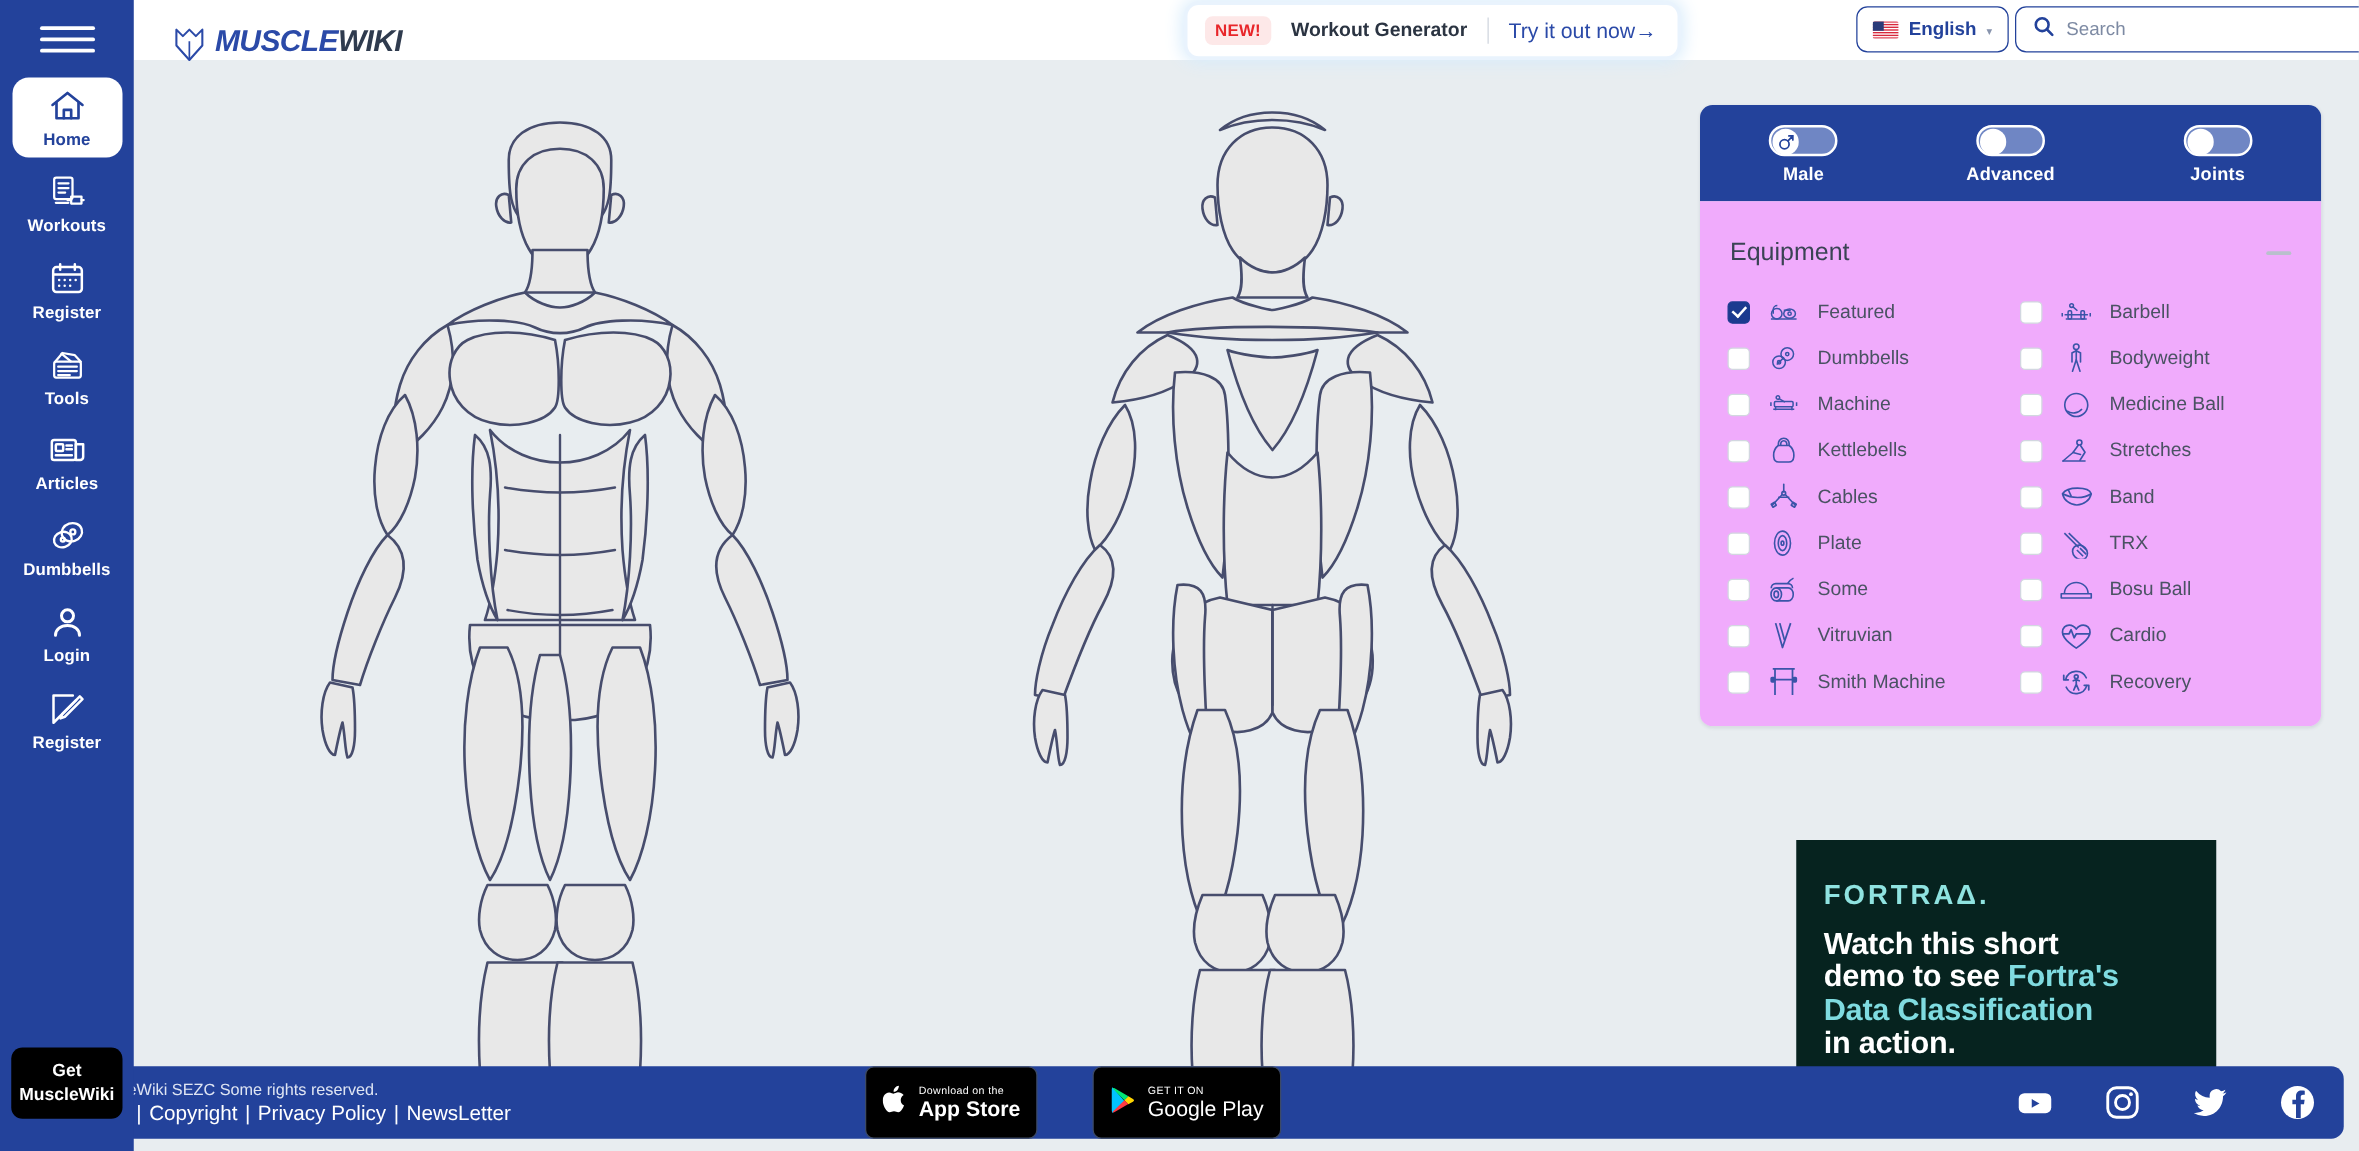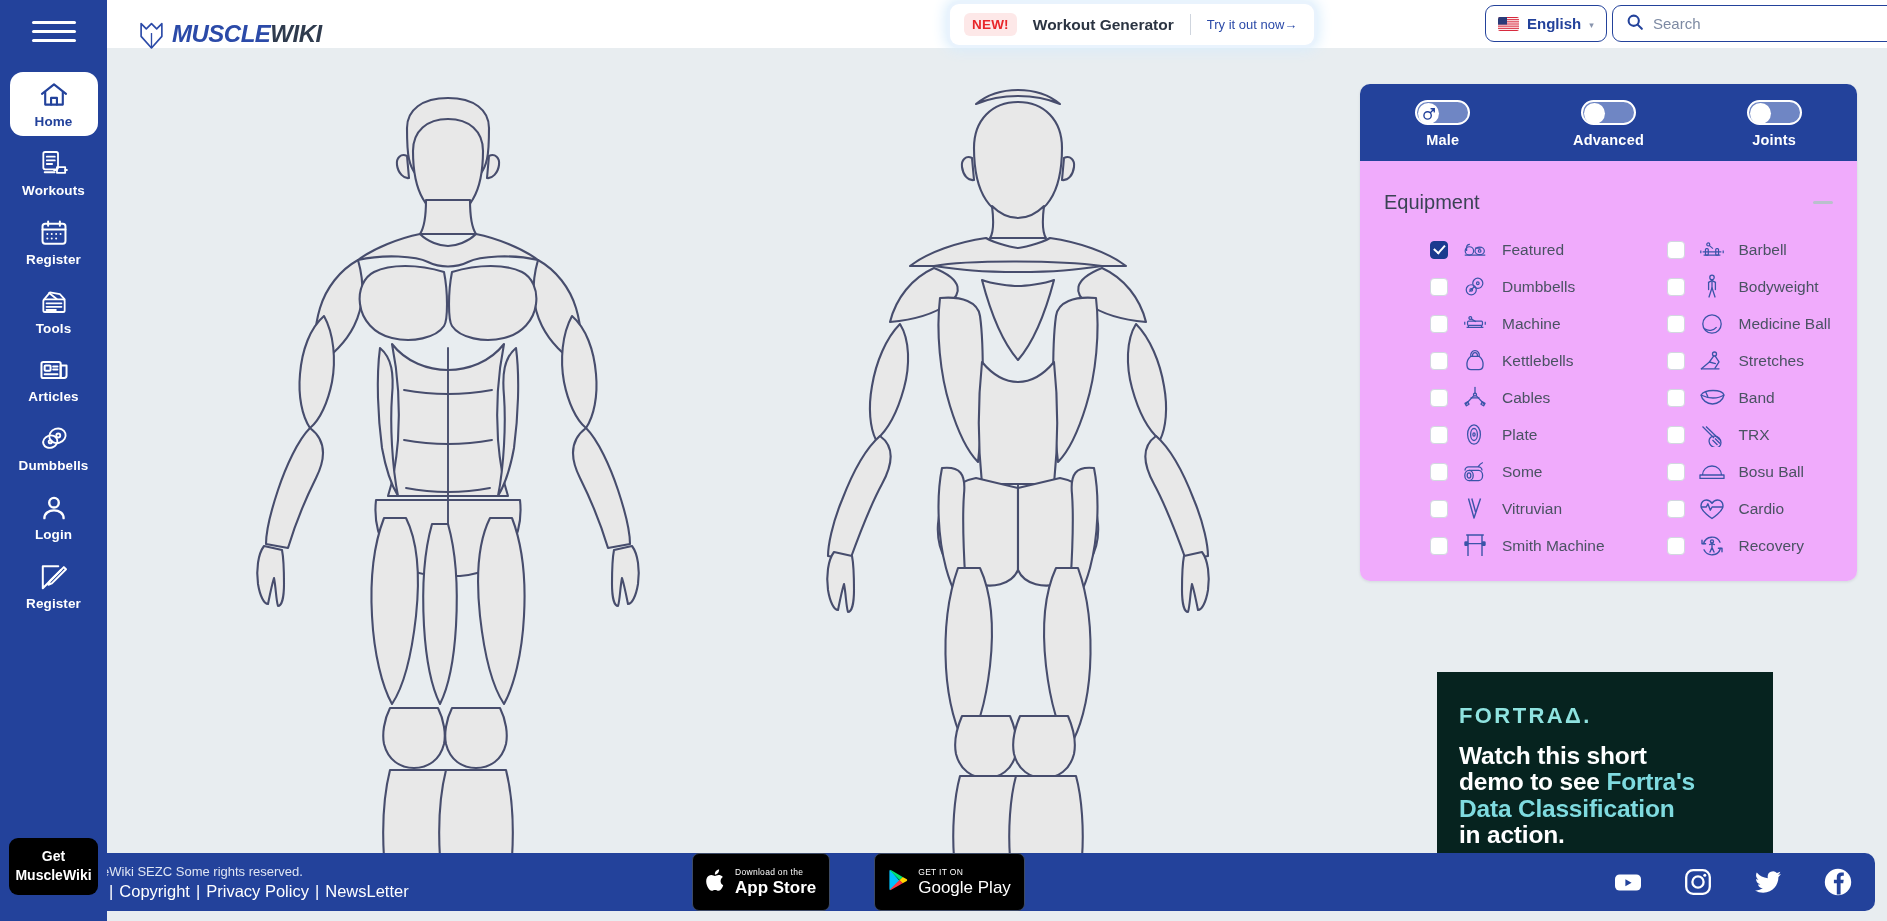--- a/index.html
+++ b/index.html
@@ -19,21 +19,21 @@
     display: flex; flex-direction: column; align-items: center;
     z-index: 40;
   }
   .hamburger {
     margin-top: 14px; width: 44px; height: 34px;
     display: flex; flex-direction: column; justify-content: center; gap: 6px;
     cursor: pointer;
   }
   .hamburger span { display: block; height: 3px; background: #fff; border-radius: 2px; }
 
-  .nav-list { margin-top: 24px; width: 100%; display: flex; flex-direction: column; align-items: center; }
+  .nav-list { margin-top: 14px; width: 100%; display: flex; flex-direction: column; align-items: center; }
   .nav-item {
     width: 88px; padding: 7px 0 6px;
     display: flex; flex-direction: column; align-items: center; gap: 4px;
     border-radius: 13px; cursor: pointer; margin-bottom: 5px;
     color: #ffffff;
   }
   .nav-item.active { background: #ffffff; color: #23429b; }
   .nav-item .ico { width: 32px; height: 32px; display: block; }
   .nav-item .ico svg { width: 32px; height: 32px; display: block; }
   .nav-label { font-size: 13.5px; font-weight: 700; letter-spacing: .1px; line-height: 1.1; }
@@ -67,21 +67,21 @@
     box-shadow: 0 0 0 3px #e9f3fd, 0 0 14px 5px #d8ecfb;
     cursor: pointer;
   }
   .promo-badge {
     background: #fde8e8; color: #e8262a;
     font-size: 13.5px; font-weight: 800; letter-spacing: .2px;
     padding: 4px 8px; border-radius: 6px;
   }
   .promo-title { font-size: 15.5px; font-weight: 700; color: #2b3442; }
   .promo-div { width: 1px; height: 21px; background: #cfd5de; }
-  .promo-cta { font-size: 13px; color: #2b4aa8; font-weight: 500; }
+  .promo-cta { font-size: 17px; color: #2b4aa8; font-weight: 500; }
 
   .lang-btn {
     position: absolute; left: 1378px; top: 5px;
     display: flex; align-items: center; gap: 8px;
     height: 37px; padding: 0 12px;
     border: 1.6px solid #23429b; border-radius: 9px;
     background: #fff; cursor: pointer;
   }
   .flag { width: 21px; height: 14px; border-radius: 2px; overflow: hidden; display: block; }
   .lang-label { font-size: 15px; font-weight: 700; color: #23429b; }
@@ -141,21 +141,21 @@
 
   .panel-body { background: #f0abfc; padding: 27px 22px 22px; text-align: center; }
   .panel-head {
     display: flex; align-items: center; justify-content: space-between;
     padding: 3px 2px 0 2px; margin-bottom: 22px;
   }
   .panel-title { font-size: 20px; color: #3a4354; font-weight: 400; }
   .collapse-btn { width: 20px; height: 3px; background: #b9c0cc; border-radius: 2px; cursor: pointer; }
 
   .eq-grid { display: grid; grid-template-columns: 1fr 1fr; column-gap: 14px; row-gap: 10px; }
-  .eq-item { display: flex; align-items: center; gap: 12px; cursor: pointer; min-height: 27px; margin-left: 48px; }
+  .eq-item { display: flex; align-items: center; gap: 12px; cursor: pointer; min-height: 27px; }
   .cbox {
     width: 18px; height: 18px; border-radius: 4px;
     border: 1.6px solid #d2d7e0; background: #fff;
     flex: 0 0 18px; display: flex; align-items: center; justify-content: center;
   }
   .cbox.on { background: #1b3a8f; border-color: #1b3a8f; }
   .cbox.on::after {
     content: ""; width: 5px; height: 9px;
     border: solid #fff; border-width: 0 2.2px 2.2px 0;
     transform: rotate(42deg) translate(-1px,-1px);

